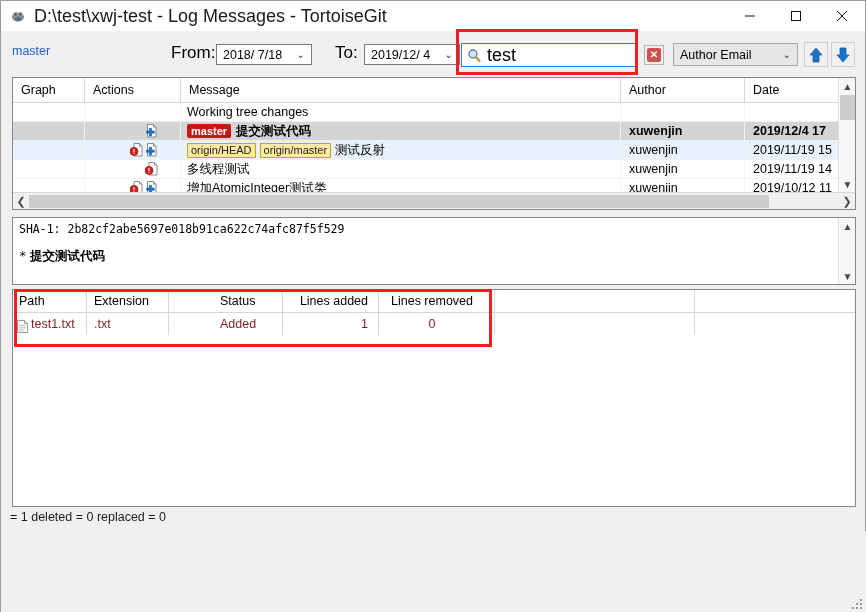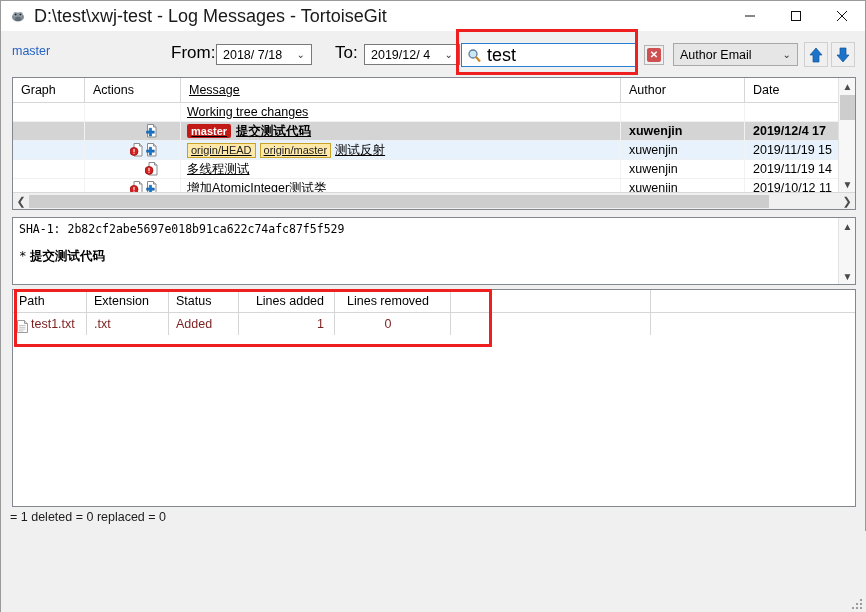--- a/index.html
+++ b/index.html
@@ -224,21 +224,21 @@
   .lhead .hc {
     border-right: 1px solid #d6d6d6;
     padding-left: 8px;
     line-height: 24px;
     box-sizing: border-box;
     overflow: hidden;
     white-space: nowrap;
   }
   .c-graph { width: 72px; }
   .c-act   { width: 96px; }
-  .c-msg   { width: 440px; text-decoration: underline; }
+  .c-msg   { width: 440px; }
   .c-auth  { width: 124px; }
   .c-date  { width: 110px; border-right: none !important; }
 
   .lrow {
     display: flex;
     height: 18px;
     font-size: 12.5px;
     align-items: center;
     border-bottom: 1px solid #eef1f4;
   }
@@ -356,21 +356,21 @@
   }
   .fhead .fc, .frow .fc {
     box-sizing: border-box;
     border-right: 1px solid #d6d6d6;
     line-height: 22px;
     overflow: hidden;
     white-space: nowrap;
   }
   .f-path { width: 74px; padding-left: 6px; }
   .f-ext  { width: 82px; padding-left: 7px; }
-  .f-stat { width: 70px; padding-left: 7px; }
+  .f-stat { width: 70px; padding-left: 7px; margin-left: 44px; }
   .f-add  { width: 96px; padding-right: 10px; text-align: right; }
   .f-rem  { width: 116px; padding-right: 9px; text-align: center; }
   .f-pad  { width: 200px; }
   .frow { display: flex; height: 22px; font-size: 12.5px; color: #7b1f1f; }
   .frow .fc { line-height: 22px; }
   .frow .f-path { display:flex; align-items:center; padding-left: 4px; }
   .file-icon { width: 11px; height: 13px; margin-right: 3px; flex:none; }
 
   
   .statusarea {

